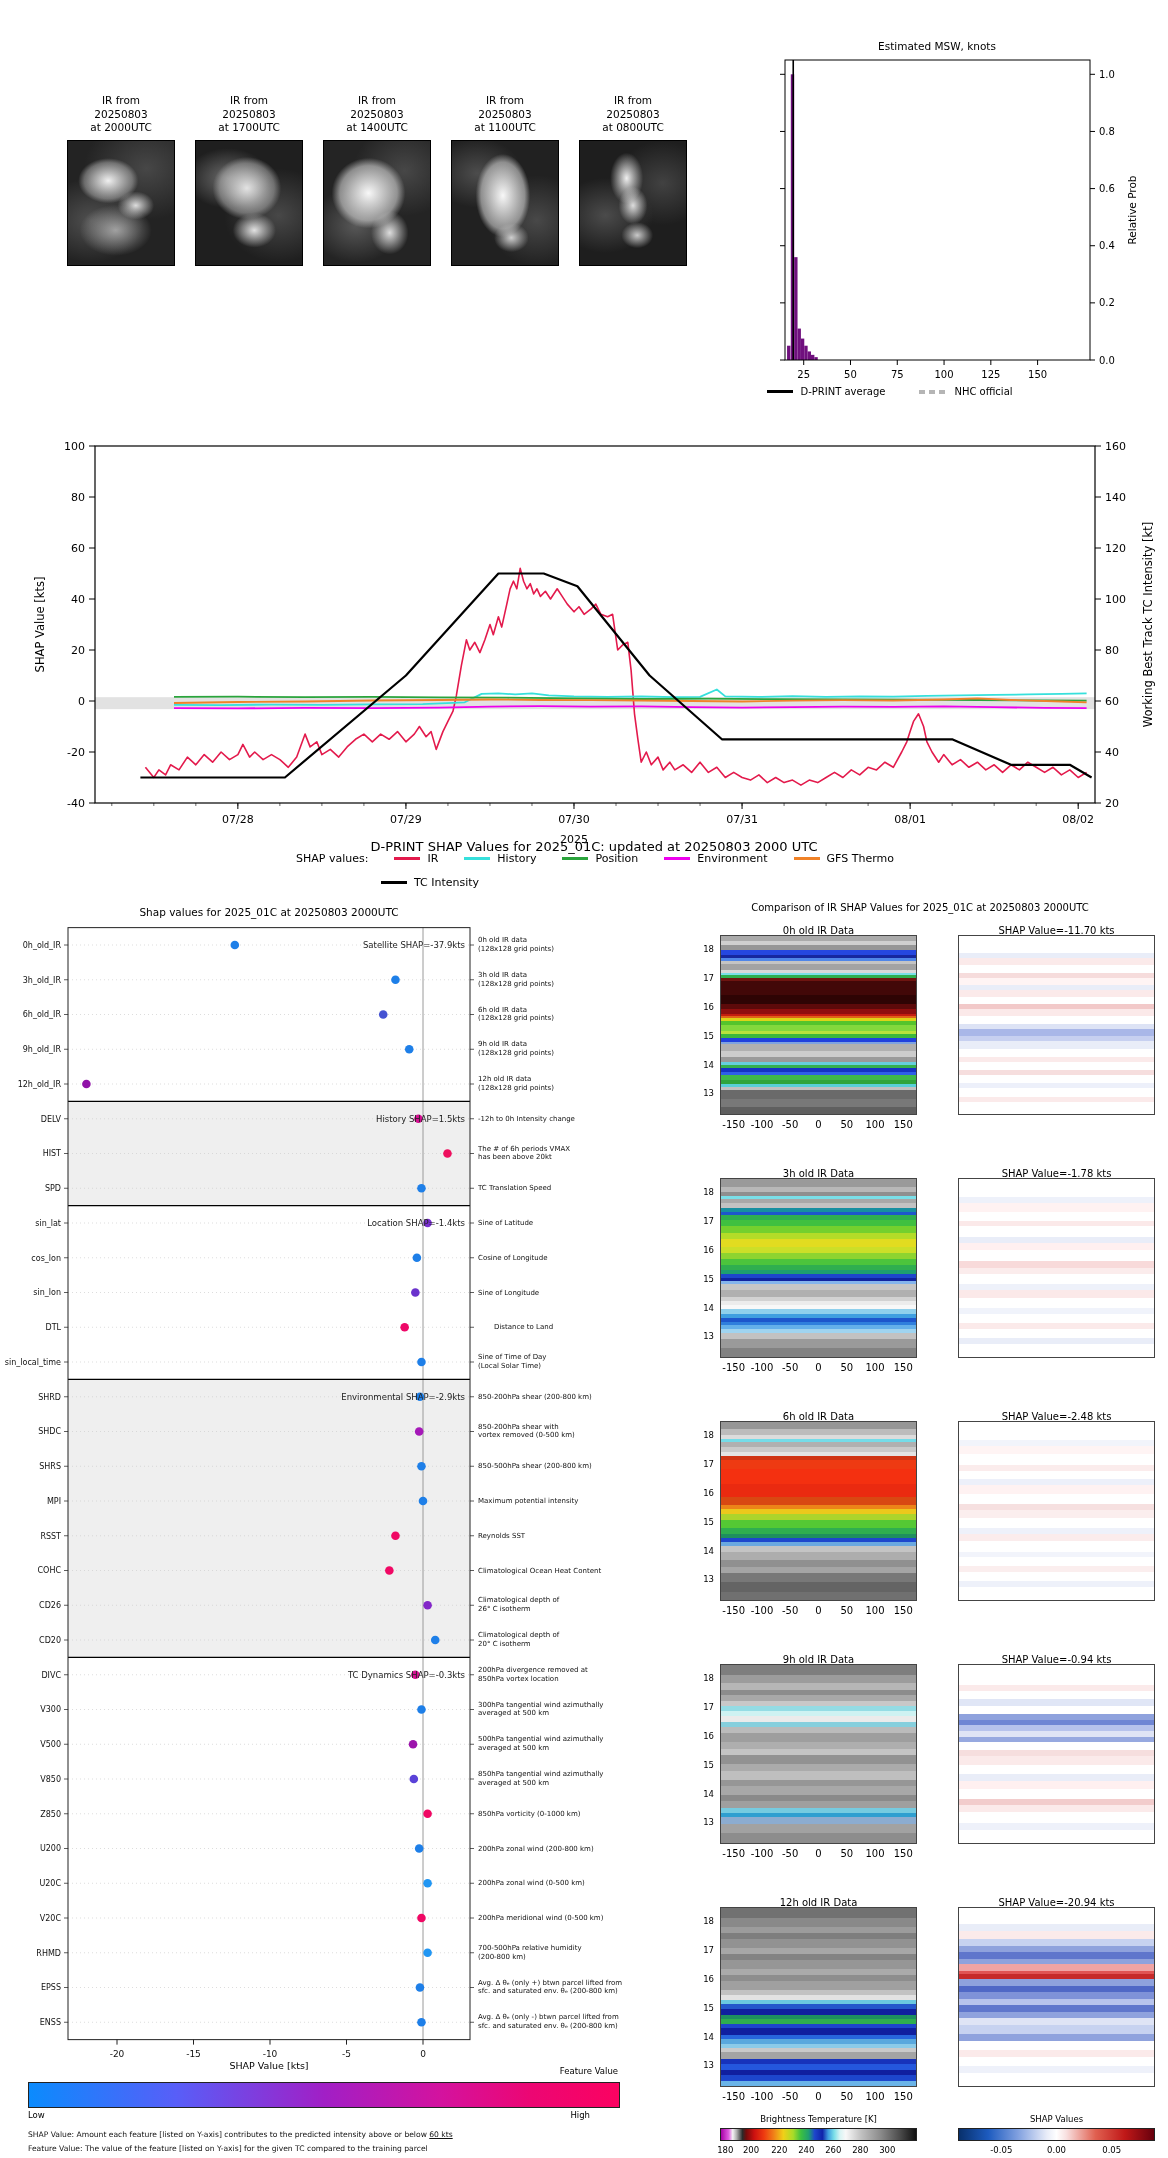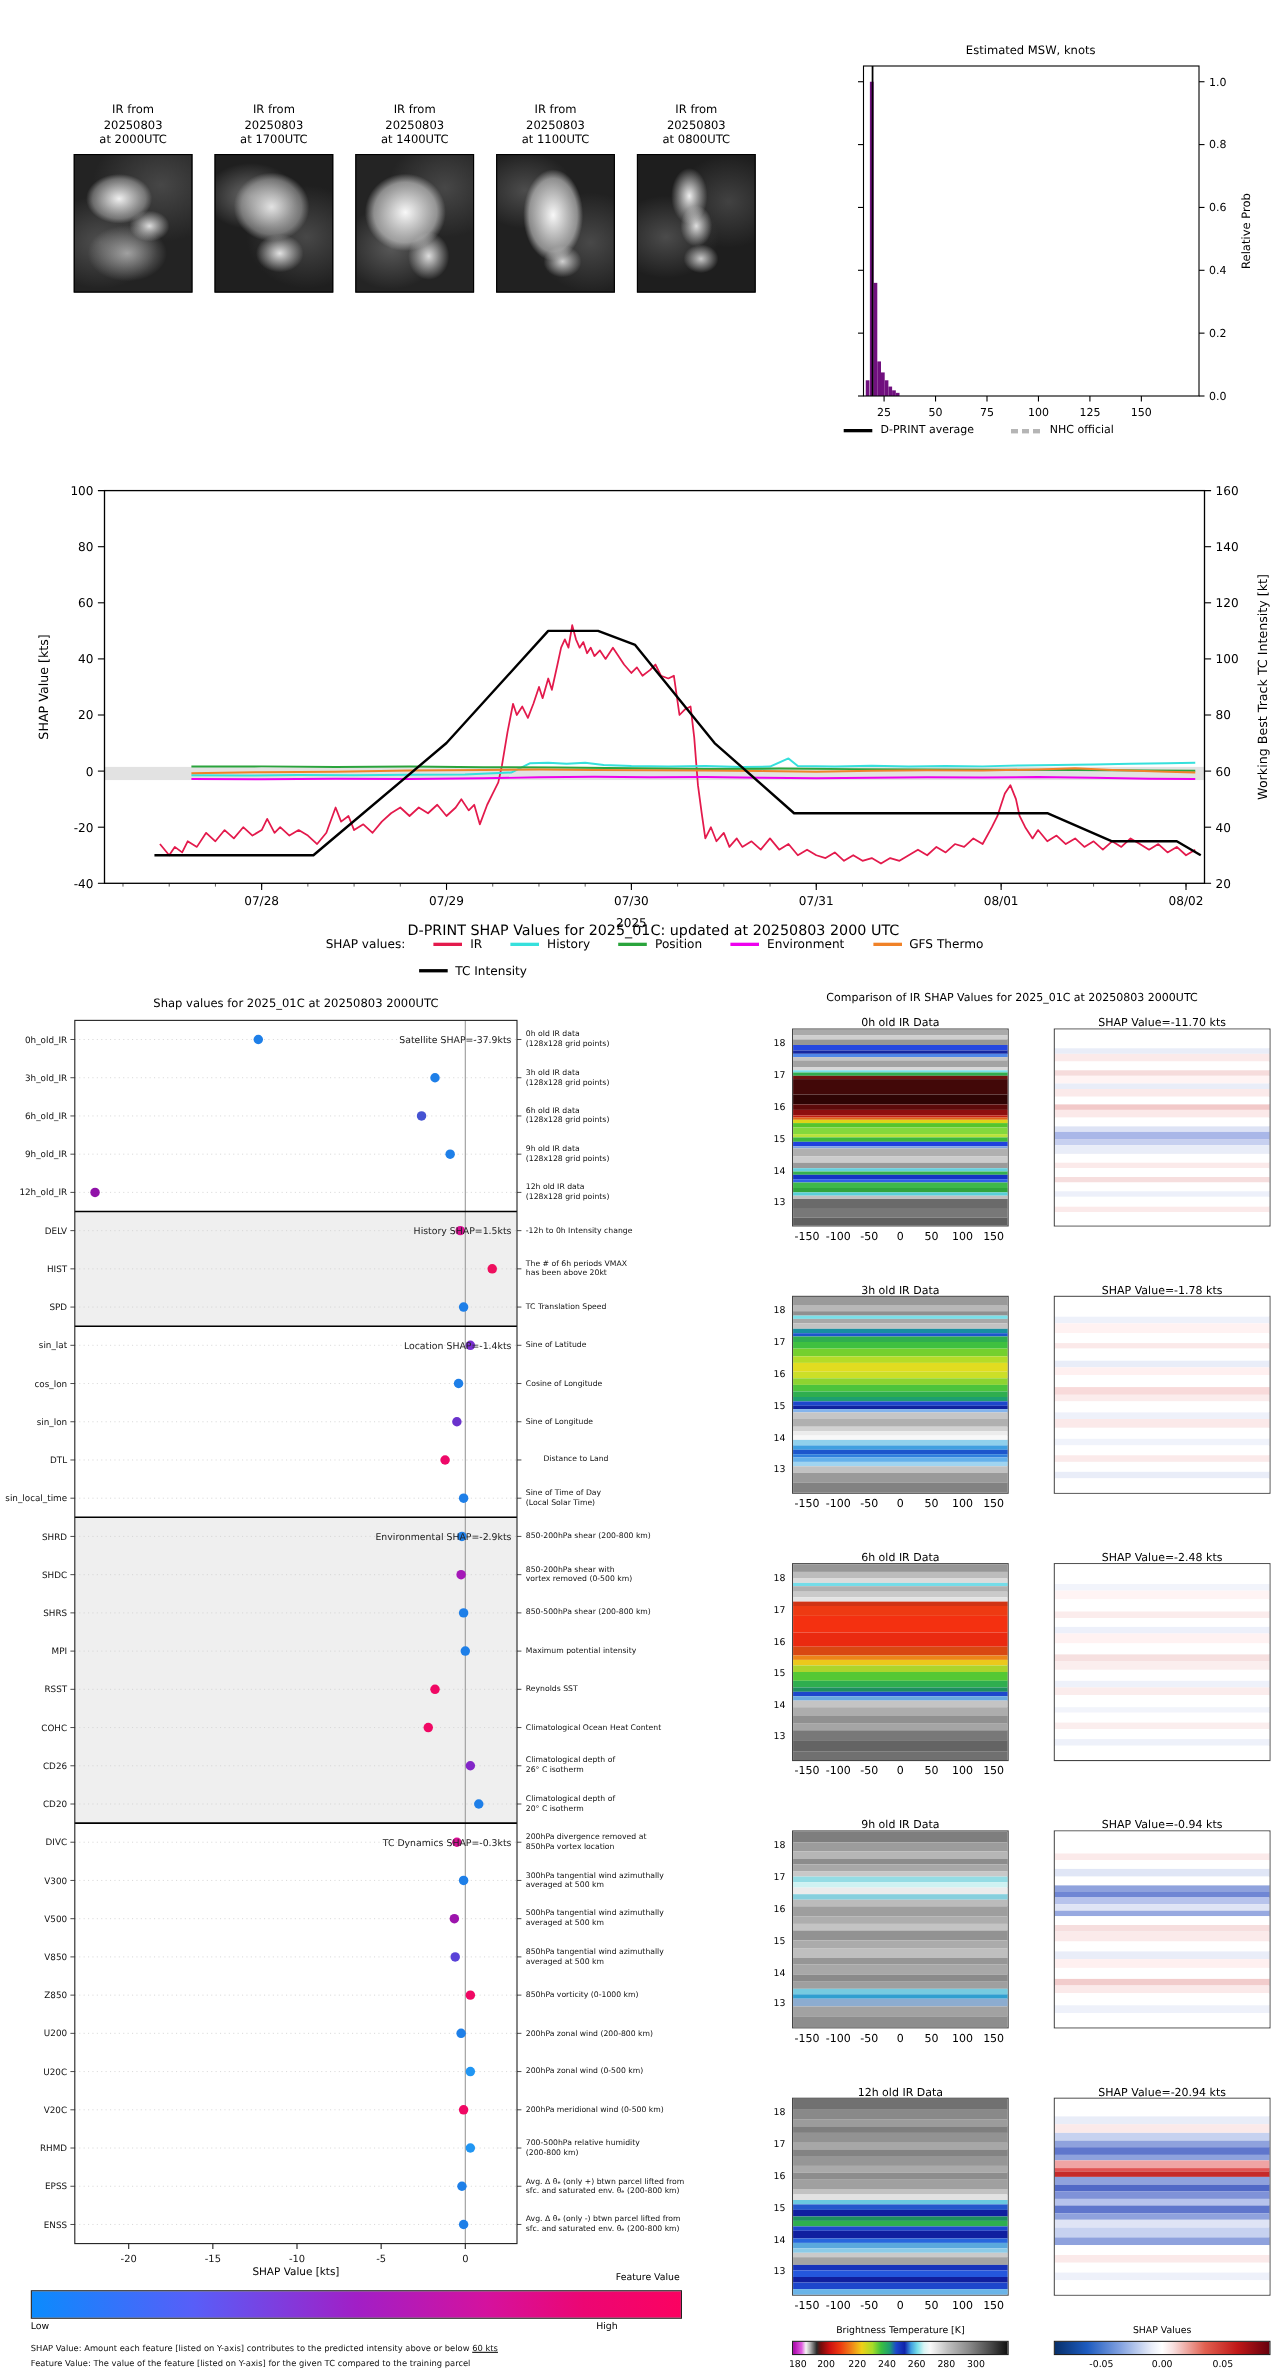--- a/index.html
+++ b/index.html
@@ -34,21 +34,21 @@
   .leg-line{display:inline-block;width:26px;height:3px;}
   .leg-dash{display:inline-block;width:28px;height:4px;background:repeating-linear-gradient(90deg,#b5b5b5 0 6px,transparent 6px 10px);}
   .leg-label{white-space:nowrap;}
   
   .dot-desc{position:absolute;width:168px;font-size:7px;line-height:1.25;white-space:pre-line;transform:translateY(-50%);color:#111;}
   #dot-descs{position:absolute;left:478px;top:0;}
   .xlabel-bl{position:absolute;left:68px;top:1170px;width:402px;text-align:center;font-size:9.5px;}
   .fv-title{position:absolute;left:418px;top:1176px;width:200px;text-align:right;font-size:8.5px;}
   .fv-bar{position:absolute;left:28px;top:1192px;width:590px;height:24px;border:1px solid #222;}
   .fv-low{position:absolute;left:28px;top:1220px;font-size:8.5px;}
-  .fv-high{position:absolute;left:542px;top:1220px;width:100px;text-align:left;font-size:8.5px;}
+  .fv-high{position:absolute;left:490px;top:1220px;width:100px;text-align:right;font-size:8.5px;}
   .fn{position:absolute;left:28px;font-size:7.6px;color:#111;white-space:nowrap;}
   .ul{text-decoration:underline;}
   
   .comp-title{position:absolute;text-align:center;font-size:10px;white-space:nowrap;}
   .heatmap{position:absolute;width:197px;height:180px;border:1px solid #444;display:flex;flex-direction:column;box-sizing:border-box;}
   .heatmap div{width:100%;}
   .ytick{position:absolute;left:40px;width:26px;text-align:right;font-size:8.5px;transform:translateY(-50%);}
   .xtick{position:absolute;font-size:10px;transform:translateX(-50%);}
   .cb-title{position:absolute;text-align:center;font-size:8.5px;width:197px;}
   .cbar{position:absolute;height:13px;border:1px solid #222;box-sizing:border-box;}

